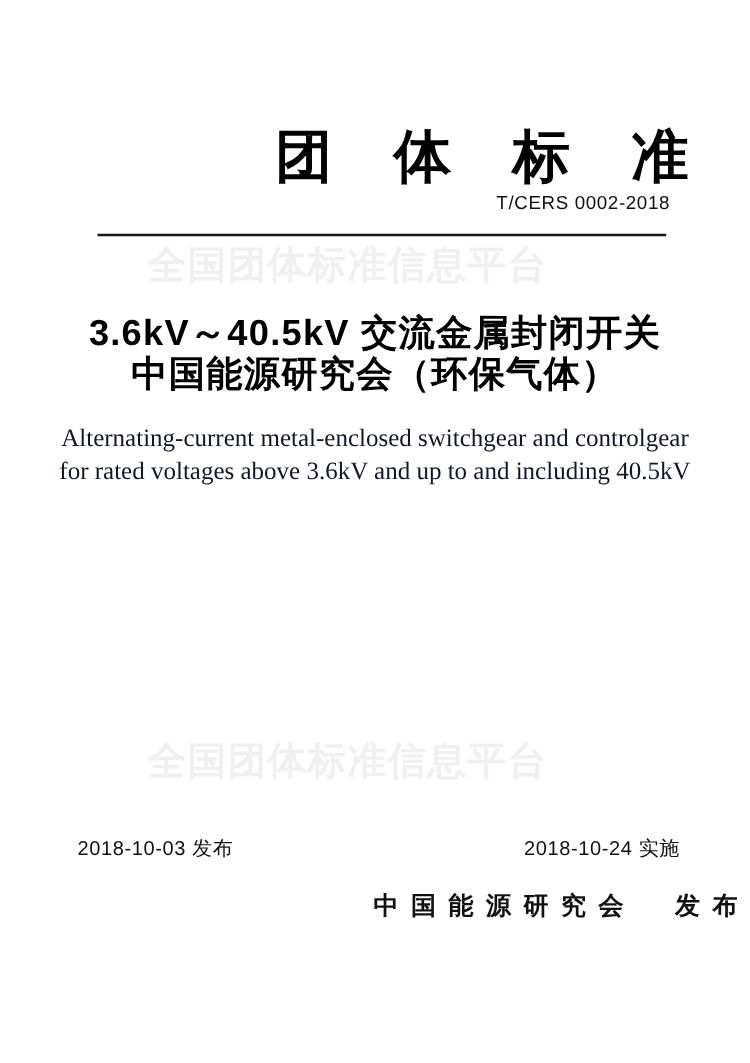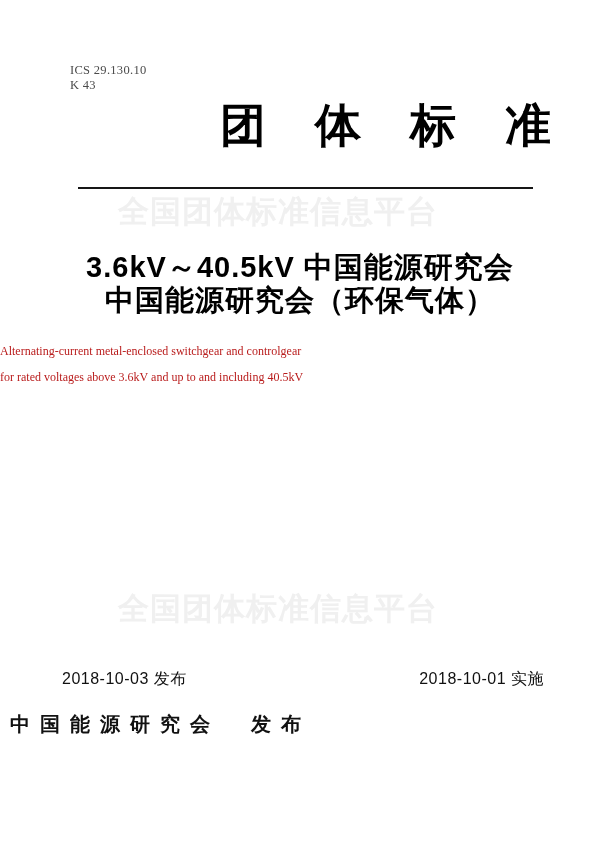--- a/index.html
+++ b/index.html
@@ -37,64 +37,61 @@
   }
   .wm1 { top:191px; }
   .wm2 { top:588px; }
   .main-title {
     position:absolute; left:0; top:251px; width:100%;
     text-align:center; font-size:29px; font-weight:600;
     line-height:33px; letter-spacing:1px; color:#000;
   }
   .subtitle {
     position:absolute; left:0; top:338px; width:100%;
-    text-align:left;
+    text-align:center;
     font-family:"Liberation Serif","DejaVu Serif",serif;
-    font-size:12px; line-height:26px; color:#b91c1c;
+    font-size:20px; line-height:26px; color:#0f172a;
   }
   .dates {
     position:absolute; left:62px; right:56px; top:669px;
     display:flex; justify-content:space-between;
     font-size:16px; font-weight:500; letter-spacing:0.5px;
   }
   .publisher {
     position:absolute; left:0; top:711px; width:100%;
-    text-align:left; font-size:20px; font-weight:600;
+    text-align:right; font-size:20px; font-weight:600;
     letter-spacing:10px; text-indent:10px; white-space:pre;
   }
 </style>
 </head>
 <body>
 
 <div class="page">
 
-  <div class="ics">
-    <div>ICS 29.130.10</div>
-    <div>K 43</div>
-  </div>
 
   <div class="doc-type">团体标准</div>
 
+  <div class="std-no">T/CERS 0002-2018</div>
 
   <div class="rule"></div>
 
   <div class="watermark wm1">全国团体标准信息平台</div>
 
   <div class="main-title">
-    <div>3.6kV～40.5kV 中国能源研究会</div>
+    <div>3.6kV～40.5kV 交流金属封闭开关</div>
     <div>中国能源研究会（环保气体）</div>
   </div>
 
   <div class="subtitle">
     <div>Alternating-current metal-enclosed switchgear and controlgear</div>
     <div>for rated voltages above 3.6kV and up to and including 40.5kV</div>
   </div>
 
   <div class="watermark wm2">全国团体标准信息平台</div>
 
   <div class="dates">
     <span>2018-10-03 发布</span>
-    <span>2018-10-01 实施</span>
+    <span>2018-10-24 实施</span>
   </div>
 
   <div class="publisher">中国能源研究会  发布</div>
 
 </div>
 
 </body></html>

